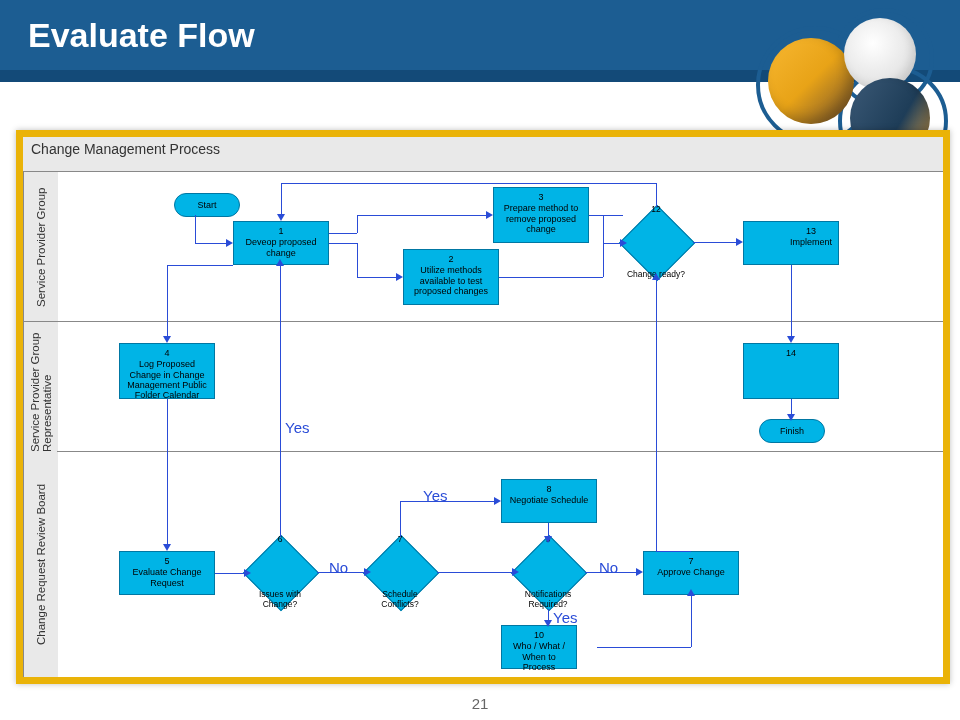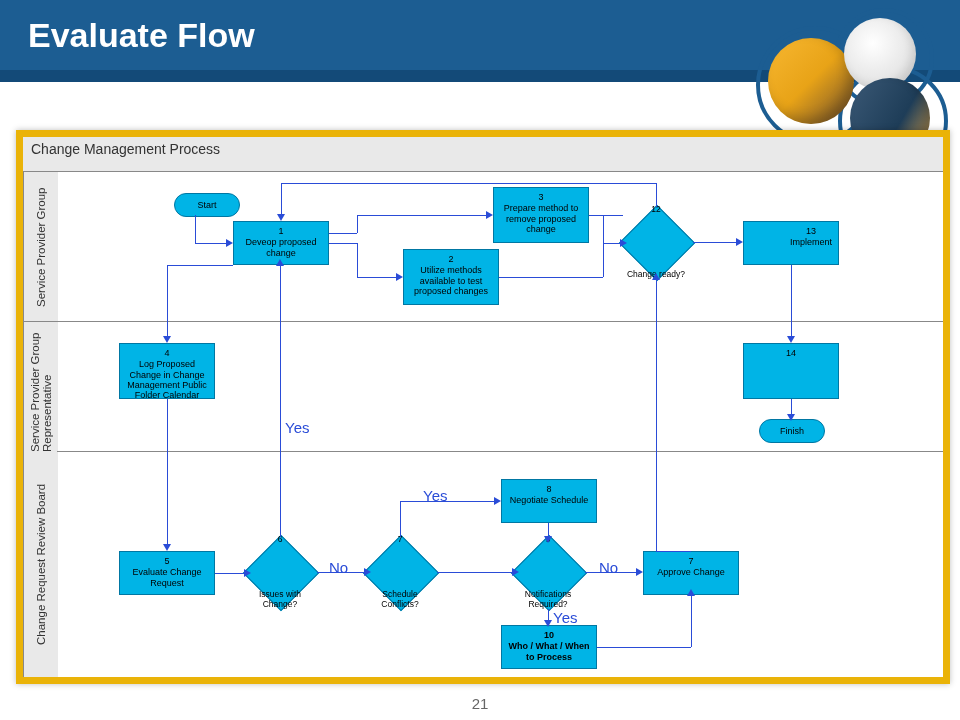--- a/index.html
+++ b/index.html
@@ -133,21 +133,21 @@
     <div class="node proc proc-mid" style="left:478px;top:308px;">
       <span class="step-num">8</span><span>Negotiate Schedule</span>
     </div>
     <div class="node diamond" style="left:488px;top:364px;">
       <div class="d-shape"></div>
       <div class="d-txt">
           <span>9</span>
           <span>Notifications Required?</span>
         </div>
     </div>
-    <div class="node proc proc-mid" style="left:478px;top:454px;width:96px;font-weight:bold;">
+    <div class="node proc proc-mid" style="left:478px;top:454px;width:76px;">
       <span class="step-num">10</span><span>Who / What / When to Process</span>
     </div>
     <div class="node proc proc-mid" style="left:620px;top:380px;">
       <span class="step-num">7</span><span>Approve Change</span>
     </div>
 
     <div class="v" style="left:172px;top:44px;height:28px;"></div>
     <div class="h" style="left:172px;top:72px;width:32px;"></div>
     <div class="arr arr-r" style="left:203px;top:68px;"></div>
 

